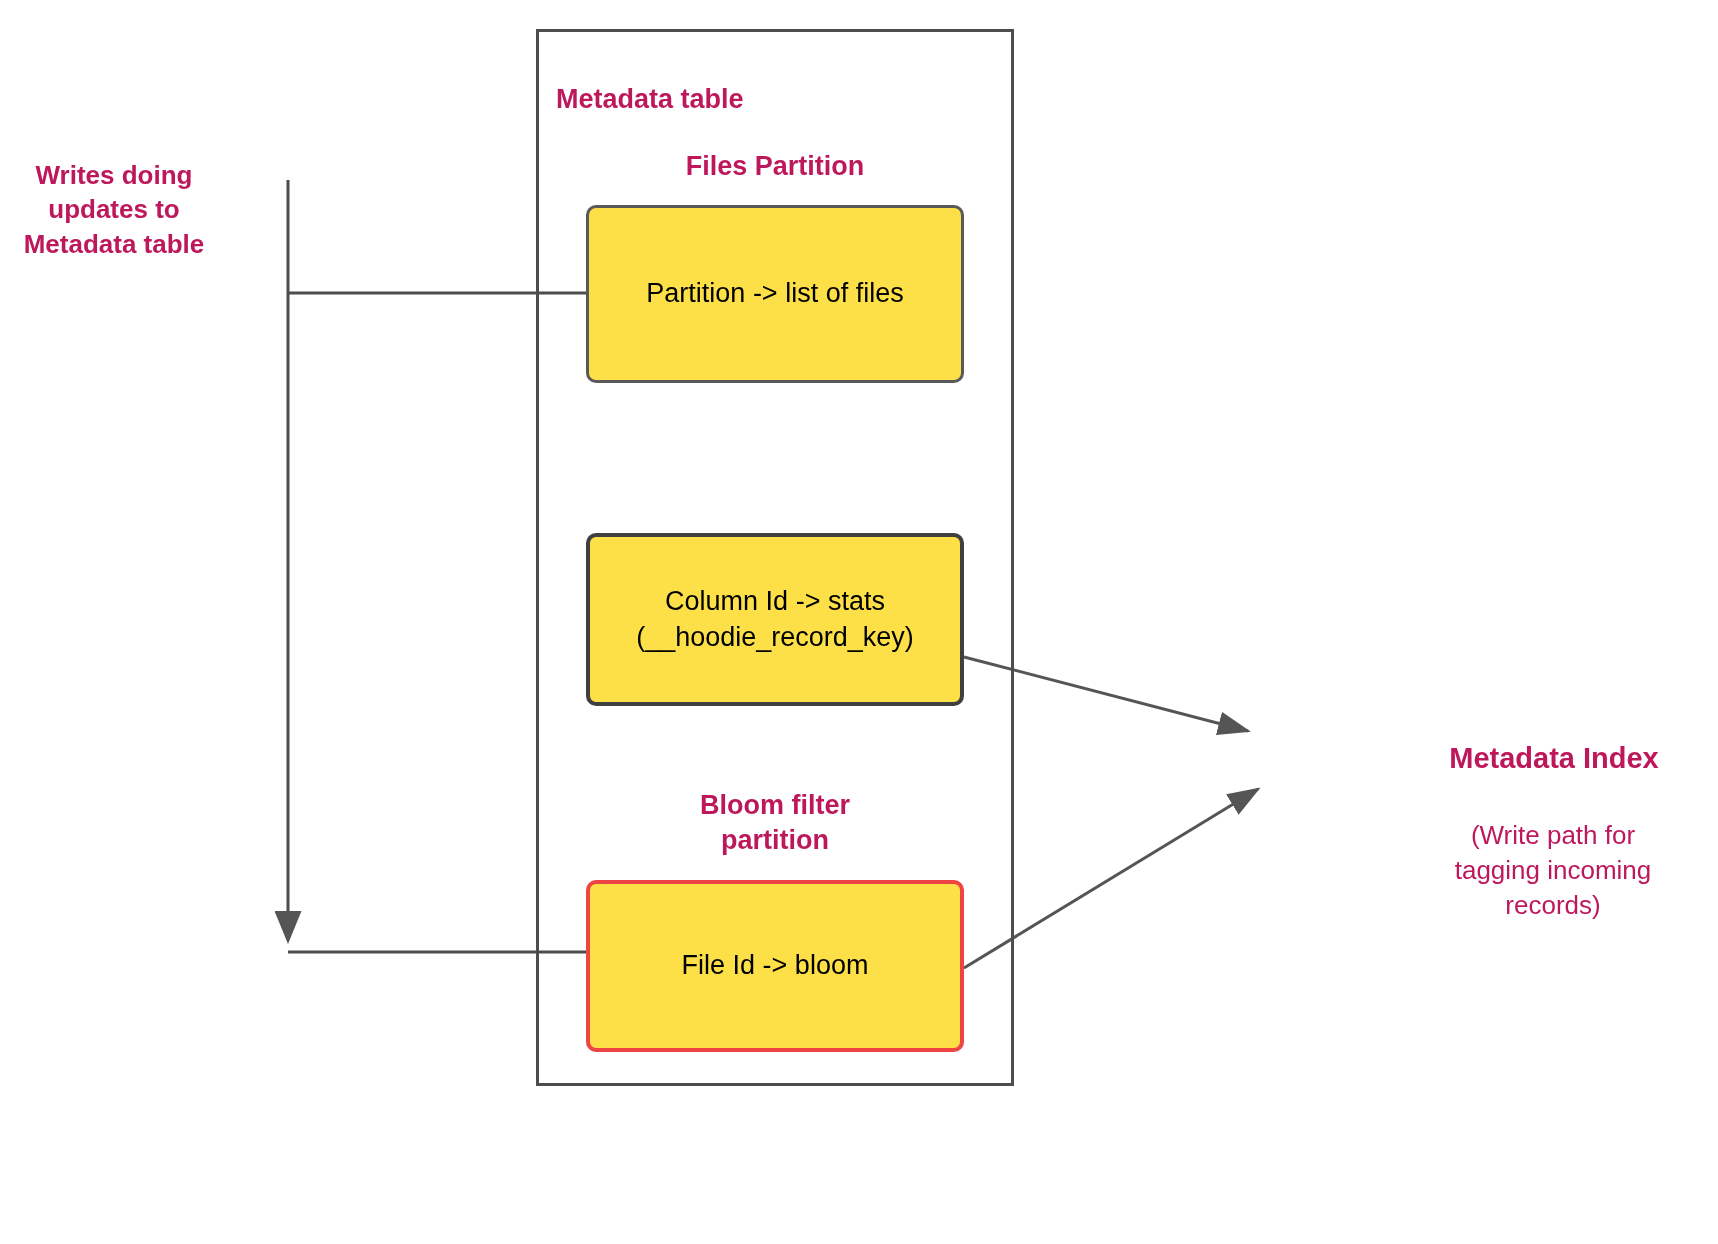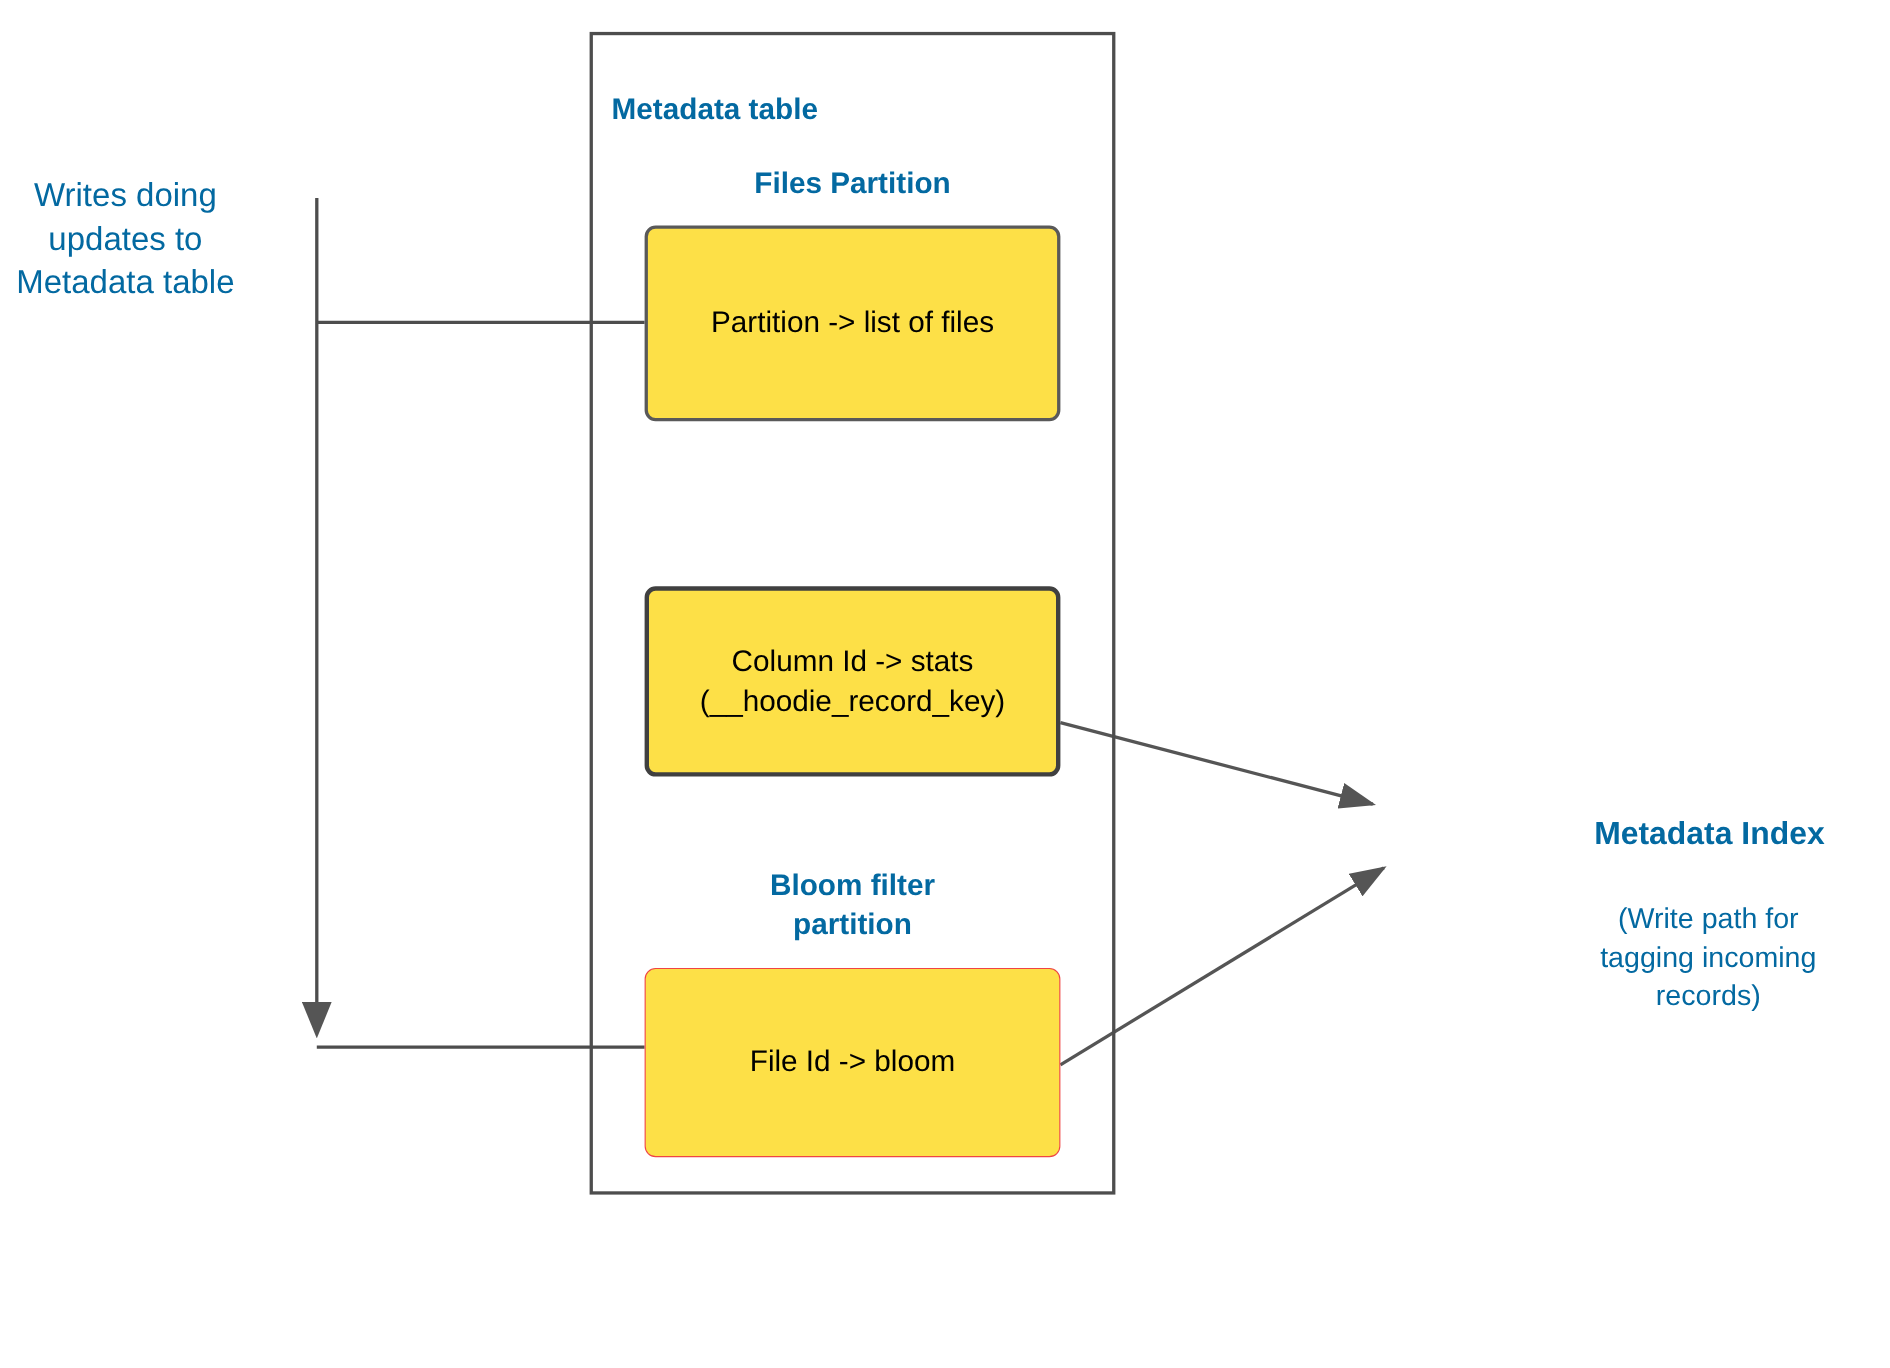--- a/index.html
+++ b/index.html
@@ -25,33 +25,34 @@
     width: 1718px;
     height: 1244px;
     pointer-events: none;
   }
   .txt {
     position: absolute;
     text-align: center;
     line-height: 1.30;
     white-space: pre-line;
     font-size: 27px;
-    color: #0369a1;
+    color: #be185d;
   }
   .bold {
     font-weight: bold;
   }
 
   
   #writes-caption {
     left: 8px;
     top: 158px;
     width: 212px;
-    font-size: 30px;
+    font-size: 26px;
     line-height: 1.32;
+    font-weight: bold;
   }
 
   
   #metadata-table-box {
     position: absolute;
     left: 536px;
     top: 29px;
     width: 478px;
     height: 1057px;
     border: 3px solid #4d4d4d;
@@ -115,21 +116,21 @@
     top: 533px;
     width: 378px;
     height: 173px;
     border: 4px solid #404040;
   }
   #bloom-box {
     left: 586px;
     top: 880px;
     width: 378px;
     height: 172px;
-    border: 1px solid #ef4444;
+    border: 4px solid #ef4444;
   }
 
   
   #metadata-index-title {
     left: 1404px;
     top: 740px;
     width: 300px;
     font-size: 29px;
   }
   #metadata-index-caption {

